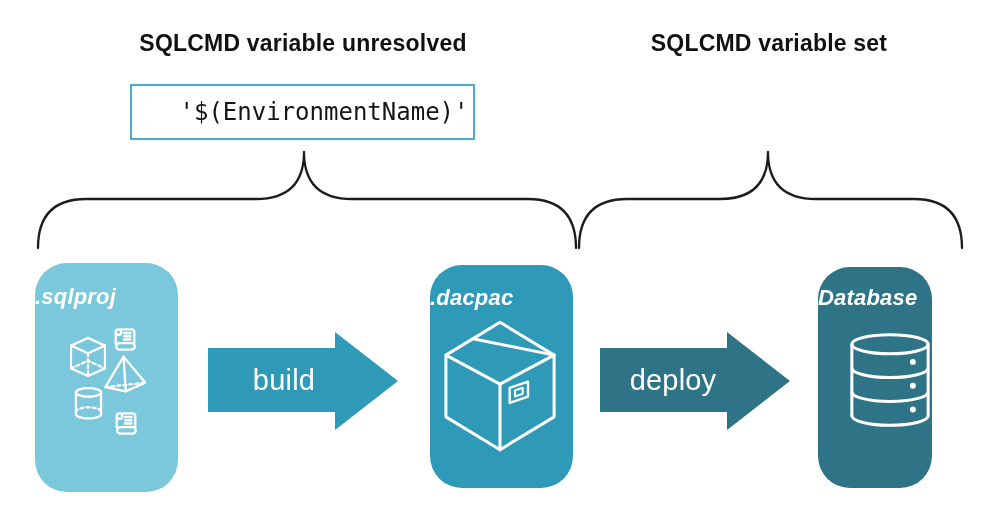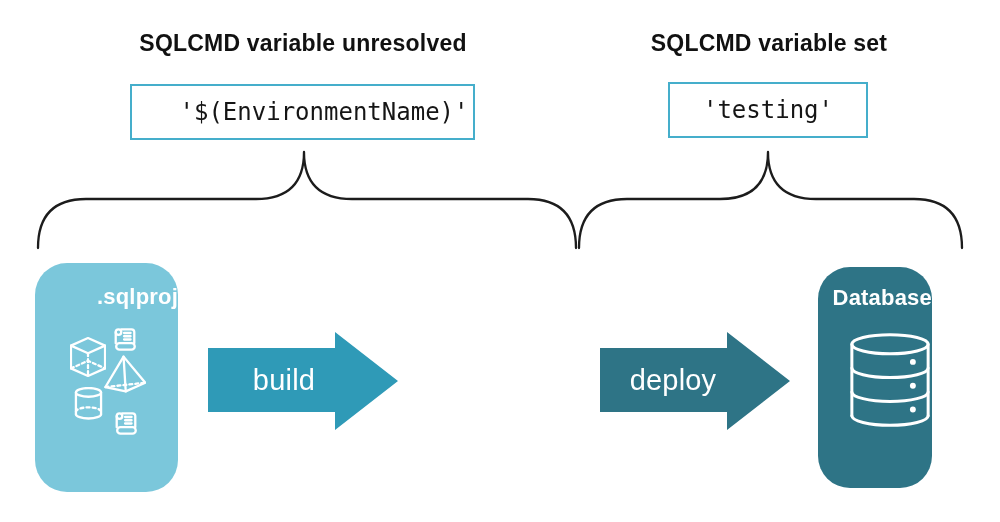--- a/index.html
+++ b/index.html
@@ -23,22 +23,22 @@
     font-family:"DejaVu Sans Mono",monospace;font-size:24px;color:#151515;white-space:pre;
   }
   .braces-svg{position:absolute;left:0;top:145px;width:1000px;height:110px;}
   .brace-path{fill:none;stroke:var(--line-black,#1c1c1c);stroke-width:2.3;stroke-linecap:round;stroke-linejoin:round;}
 
   .card{position:absolute;box-sizing:border-box;border-radius:32px;}
   .card-sqlproj{left:35px;top:263px;width:143px;height:229px;background:var(--sqlproj-blue,#7BC7DB);}
   .card-dacpac{left:430px;top:265px;width:143px;height:223px;background:var(--build-teal,#2F9AB7);}
   .card-database{left:818px;top:267px;width:114px;height:221px;background:var(--deploy-teal,#2E7486);}
   .card-label{
-    position:absolute;left:0;right:0;top:21px;text-align:right;
-    color:#fff;font-weight:700;font-size:22px;letter-spacing:.2px;
+    position:absolute;left:0;right:0;top:21px;text-align:left;
+    color:#fff;font-weight:700;font-size:22px;letter-spacing:.2px;font-style:italic;
   }
   .card-dacpac .card-label{top:20px;}
   .card-database .card-label{top:18px;}
   .icon{position:absolute;color:#fff;}
   .icon *{vector-effect:non-scaling-stroke;}
 
   
   .ic-script1{left:77px;top:62px;width:26px;height:29px;}
   .ic-cube{left:35px;top:74px;width:36px;height:40px;}
   .ic-pyramid{left:69px;top:91px;width:42px;height:40px;}
@@ -68,23 +68,20 @@
 </head>
 <body>
 
 <div class="canvas">
 
   <div class="heading heading-right">SQLCMD variable set</div>
   <div class="heading heading-left">SQLCMD variable unresolved</div>
 
   <div class="code-box code-box-left">
     <span class="code-text">'$(EnvironmentName)'</span>
-  </div>
-  <div class="code-box code-box-right">
-    <span class="code-text">'testing'</span>
   </div>
 
   <svg class="braces-svg" viewBox="0 0 1000 110" aria-hidden="true">
     <path class="brace-path" d="M38 103 Q38 54 86 54 H256 Q304 54 304 7 Q304 54 352 54 H528 Q576 54 576 103"></path>
     <path class="brace-path" d="M579 103 Q579 54 627 54 H720 Q768 54 768 7 Q768 54 816 54 H914 Q962 54 962 103"></path>
   </svg>
 
   <div class="card card-sqlproj">
     <div class="card-label">.sqlproj</div>
 
@@ -133,20 +130,33 @@
         <path d="M13 8 H20 M13 11.5 H20 M13 15 H20"></path>
       </g>
     </svg>
   </div>
 
   <svg class="arrow-svg arrow-build" viewBox="0 0 190 98">
     <polygon points="0,16 127,16 127,0 190,49 127,98 127,80 0,80"></polygon>
   </svg>
   <div class="arrow-label arrow-label-build">build</div>
 
+  <div class="card card-dacpac">
+    <div class="card-label">.dacpac</div>
+    <svg class="icon ic-package" viewBox="0 0 116 136">
+      <g class="stroke-thick">
+        <path d="M58 2 L114 36 L114 100 L58 134 L2 100 L2 36 Z"></path>
+        <path d="M2 36 L58 66 L114 36"></path>
+        <path d="M58 66 V134"></path>
+        <path d="M30 19 L114 36"></path>
+        <path stroke-width="2.4" d="M68 70 L87 63.5 L87 79 L68 85.5 Z"></path>
+        <path stroke-width="2" d="M73.5 72.5 L81.5 69.8 L81.5 76.2 L73.5 78.9 Z"></path>
+      </g>
+    </svg>
+  </div>
 
   <svg class="arrow-svg arrow-deploy" viewBox="0 0 190 98">
     <polygon points="0,16 127,16 127,0 190,49 127,98 127,80 0,80"></polygon>
   </svg>
   <div class="arrow-label arrow-label-deploy">deploy</div>
 
   <div class="card card-database">
     <div class="card-label">Database</div>
     <svg class="icon ic-database" viewBox="0 0 86 99">
       <g class="stroke-thick" stroke-width="3.2">

